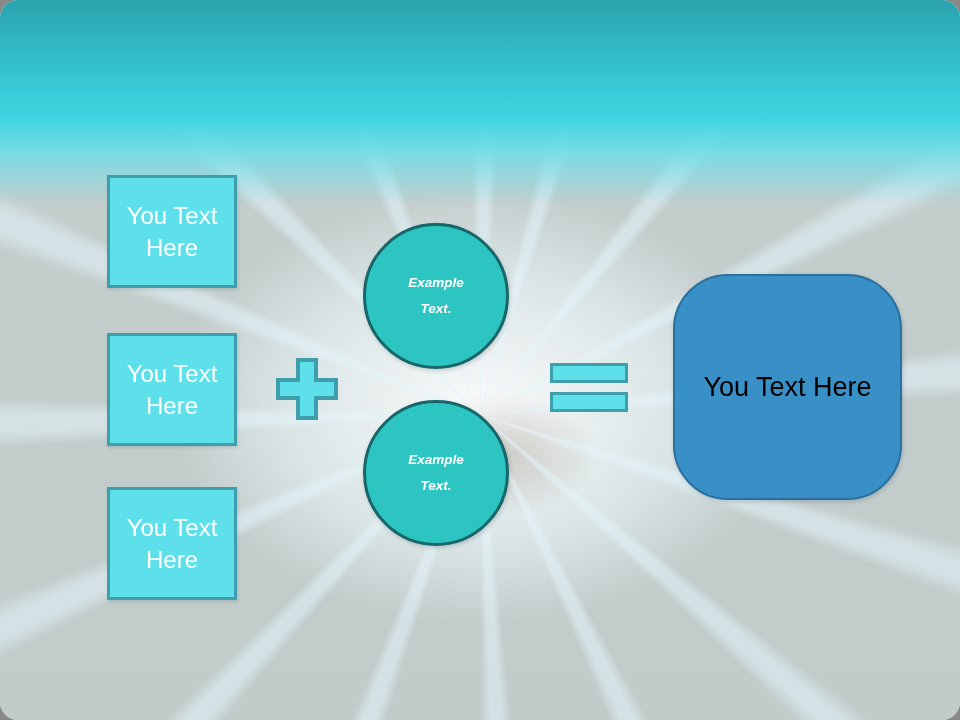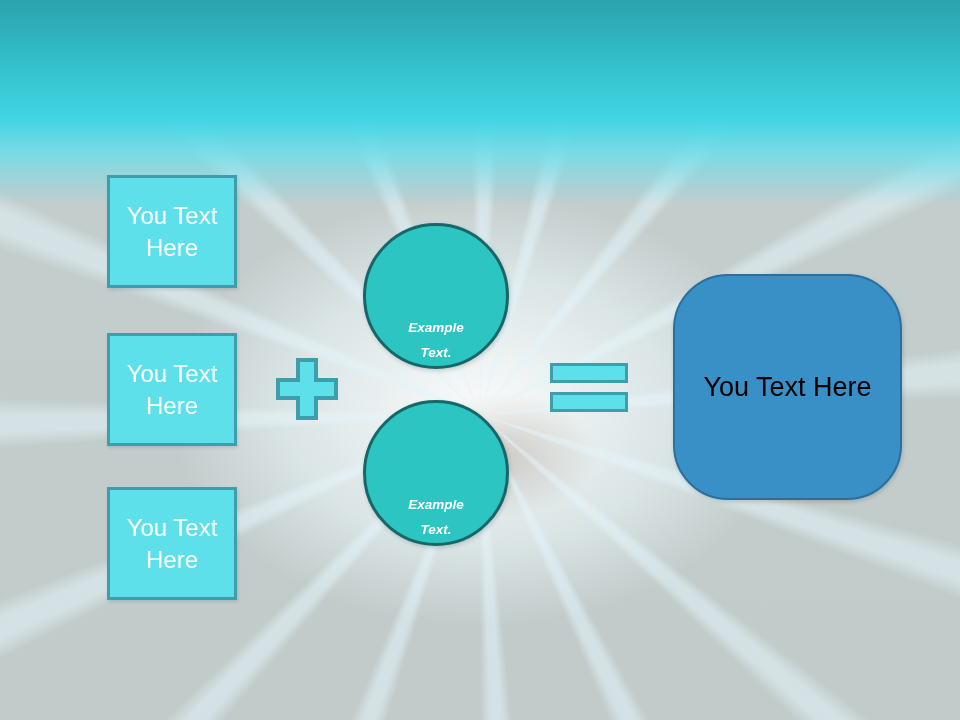--- a/index.html
+++ b/index.html
@@ -2,20 +2,21 @@
 <html style="--header-top: #2BA3AE; --header-mid: #40D5E3; --body-gray: #C4CECD; --box-fill: #5EE0EB; --box-border: #3E9EAC; --box-text: #FFFFFF; --circle-fill: #2DC5C1; --circle-border: #176669; --result-fill: #3890C6; --result-border: #2B6F9F; --result-text: #000000; --title-color: #FFFFFF;"><head>
 <meta charset="utf-8">
 <style>
   html,body{margin:0;padding:0;background:#888;}
   .slide{
     position:relative;
     width:960px;height:720px;
     overflow:hidden;
     font-family:"Liberation Sans", sans-serif;
     background:#c4cecd;
+    border-radius:18px;
   }
   
   .bg{
     position:absolute;inset:0;z-index:0;
     background:
       repeating-conic-gradient(from 4deg at 480px 415px,
         rgba(255,255,255,0) 0deg 9deg,
         rgba(228,244,250,0.55) 11deg 13deg,
         rgba(255,255,255,0) 15deg 23deg),
       radial-gradient(ellipse 140px 90px at 500px 455px,
@@ -70,21 +71,21 @@
     background:var(--box-fill,#5ee0eb);
     border:3px solid var(--box-border,#3e9eac);
   }
   .equals-bar.second{margin-top:9px;}
 
   .circle{
     position:absolute;left:363px;width:146px;height:146px;border-radius:50%;
     background:var(--circle-fill,#2dc5c1);
     border:3px solid var(--circle-border,#176669);
     box-sizing:border-box;
-    display:flex;align-items:flex-end;justify-content:center;text-align:center;
+    display:flex;align-items:center;justify-content:center;text-align:center;
     color:#fff;font-size:13.5px;font-weight:bold;font-style:italic;line-height:1.9;
     padding:0 30px;
     box-shadow:1px 2px 4px rgba(0,40,50,0.18);
   }
   .circle.c1{top:223px;}
   .circle.c2{top:400px;}
 
   .result-box{
     position:absolute;left:673px;top:274px;width:229px;height:226px;
     box-sizing:border-box;border-radius:55px;

